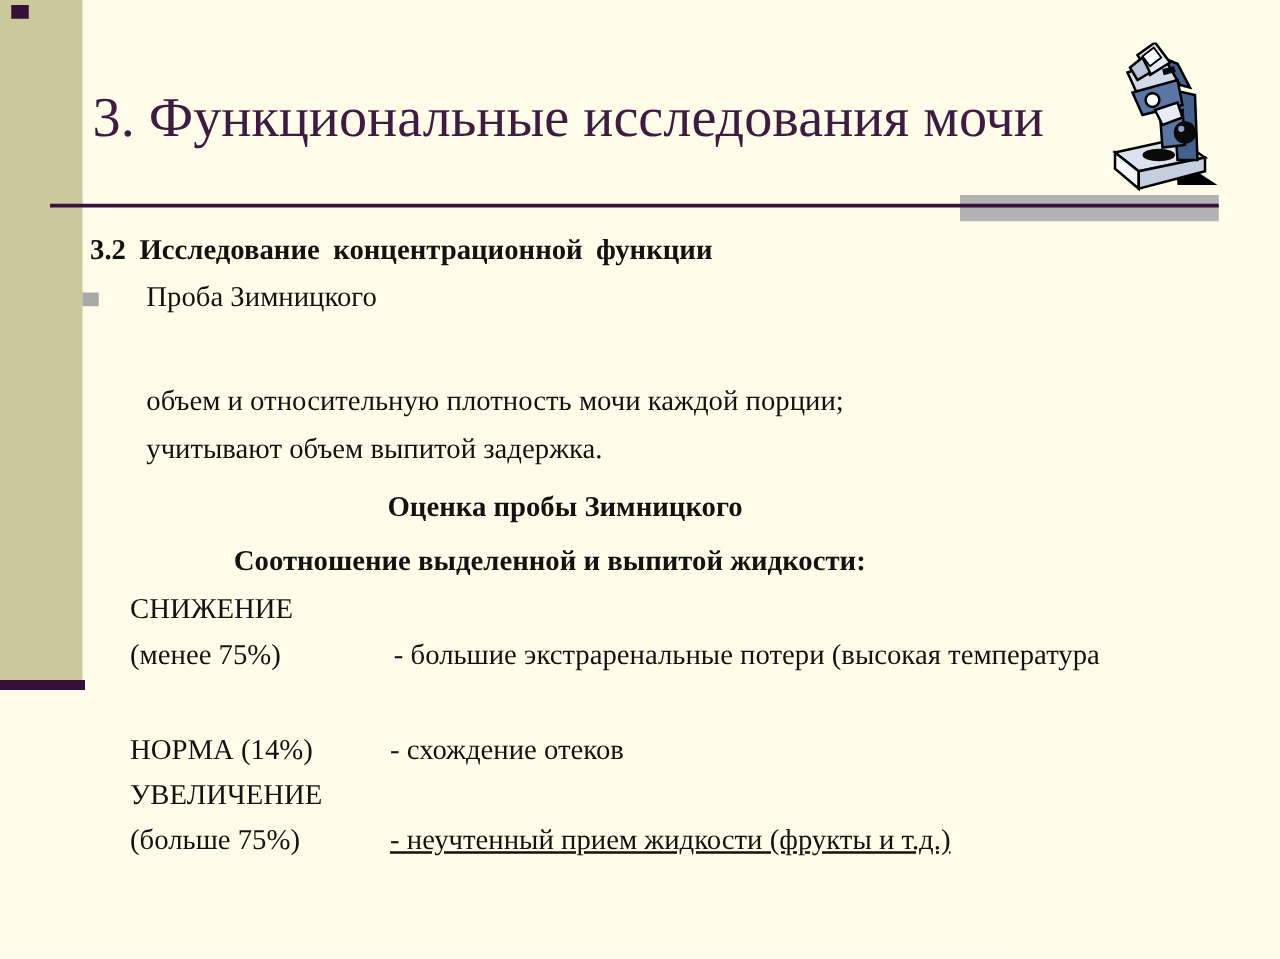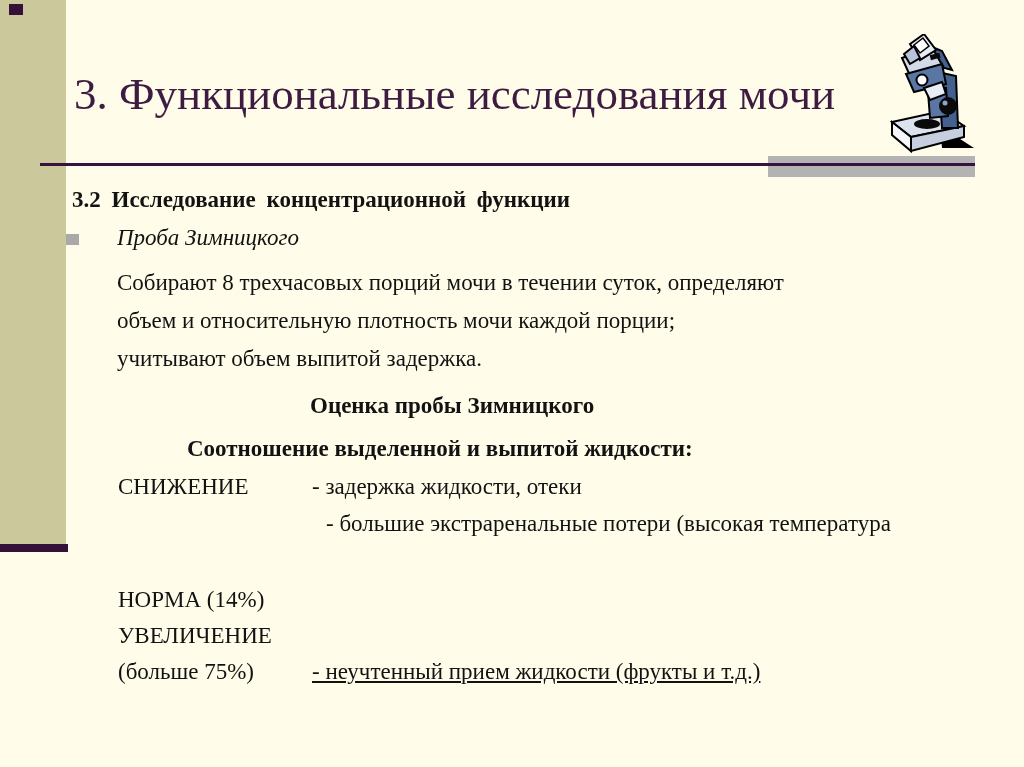--- a/index.html
+++ b/index.html
@@ -15,33 +15,33 @@
   .band-footer{position:absolute;left:0;top:544px;width:68px;height:8px;background:#35113a;}
   .corner-square{position:absolute;left:9px;top:4px;width:14px;height:11px;background:#35113a;}
   .gray-bar{position:absolute;left:768px;top:156px;width:207px;height:21px;background:#b3b3b3;}
   .title-line{position:absolute;left:40px;top:163px;width:935px;height:3px;background:#38123e;}
   .title{
     position:absolute;left:74px;top:70px;width:820px;
     font-size:45px;line-height:1.1;color:#3e1c42;white-space:nowrap;
   }
   .txt{position:absolute;font-size:23px;line-height:1.25;white-space:nowrap;}
   .b{font-weight:bold;}
-  .i{font-style:italic;}
+  .i{}
   .section-heading{left:72px;top:186px;word-spacing:5px;}
   .bullet-sq{position:absolute;left:66px;top:234px;width:13px;height:11px;background:#a9a9a9;}
   .bullet-label{left:117px;top:224px;}
   .par1{left:117px;top:269px;}
   .par2{left:117px;top:307px;}
   .par3{left:117px;top:345px;}
   .subtitle{left:310px;top:392px;}
   .ratio-heading{left:187px;top:435px;}
   .r1{top:473px;} .r2{top:510px;} .r3{top:548px;}
   .r4{top:586px;} .r5{top:622px;} .r6{top:658px;}
-  .lab{left:104px;margin-left:14px;}
-  .d1{left:312px;} .d2{left:326px;} .d3{left:345px;}
+  .lab{left:104px;}
+  .d1{left:312px;} .d2{left:315px;} .d3{left:345px;}
   .d4{left:312px;} .d5{left:318px;} .d6{left:312px;text-decoration:underline;}
   .microscope{position:absolute;left:884px;top:34px;width:92px;height:122px;}
 </style>
 </head>
 <body>
 
 <div class="slide">
 
   <div class="band"></div>
   <div class="band-footer"></div>
@@ -80,33 +80,33 @@
     <polygon points="26,10 40,0 52,16 36,26" fill="#e8ecf4" stroke="#000" stroke-width="2"></polygon>
     <polygon points="30,11 39,4 45,12 36,19" fill="#ffffff" stroke="#000" stroke-width="1.5"></polygon>
     <polygon points="20,20 30,12 36,24 26,30" fill="#b8c4da" stroke="#000" stroke-width="2"></polygon>
   </svg>
 
   <div class="txt b section-heading">3.2 Исследование концентрационной функции</div>
 
   <div class="bullet-sq"></div>
   <div class="txt i bullet-label">Проба Зимницкого</div>
 
-  <div class="txt par1">Собирают 8 трехчасовых порций мочи в течении суток, определяют</div>
   <div class="txt par2">объем и относительную плотность мочи каждой порции;</div>
   <div class="txt par3">учитывают объем выпитой задержка.</div>
 
   <div class="txt b ratio-heading">Соотношение выделенной и выпитой жидкости:</div>
   <div class="txt b subtitle">Оценка пробы Зимницкого</div>
 
   <div class="txt lab r1">СНИЖЕНИЕ</div>
-  <div class="txt d1 r1">- задержка жидкости, отеки</div>
 
+  <div class="txt lab r2">(менее 75%)</div>
   <div class="txt d2 r2">- большие экстраренальные потери (высокая температура</div>
 
 
   <div class="txt lab r4">НОРМА (14%)</div>
+  <div class="txt d4 r4">- схождение отеков</div>
 
   <div class="txt lab r5">УВЕЛИЧЕНИЕ</div>
 
   <div class="txt lab r6">(больше 75%)</div>
   <div class="txt d6 r6">- неучтенный прием жидкости (фрукты и т.д.)</div>
 
 </div>
 
 </body></html>

